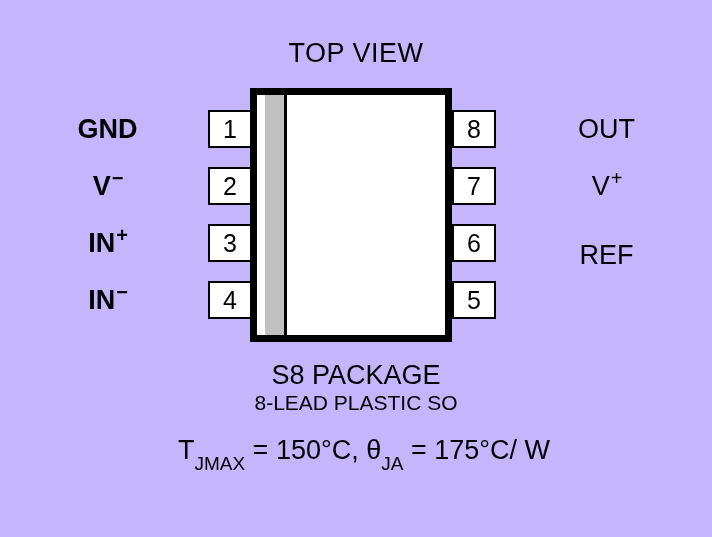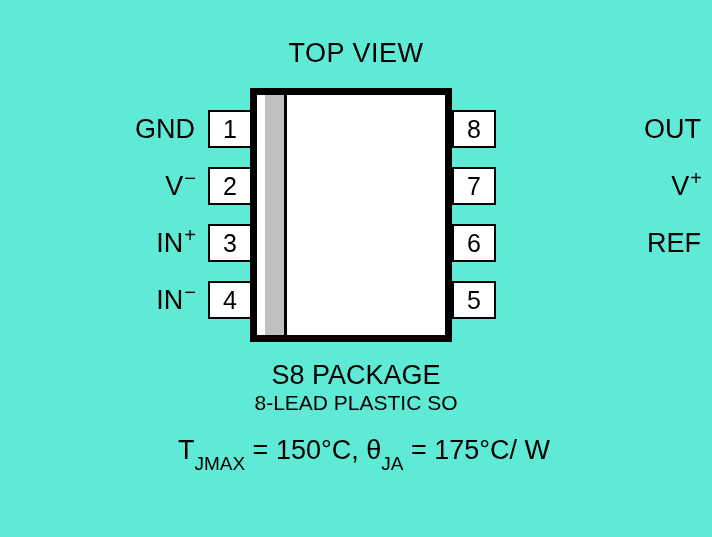--- a/index.html
+++ b/index.html
@@ -9,21 +9,21 @@
     background: #ffffff;
   }
   body {
     font-family: "Liberation Sans", sans-serif;
     color: #000000;
   }
   #canvas {
     position: relative;
     width: 712px;
     height: 537px;
-    background: #5eead4;
+    background: #c4b5fd;
     overflow: hidden;
   }
 
   
   .top-view-title {
     position: absolute;
     left: 0;
     top: 40px;
     width: 712px;
     text-align: center;
@@ -82,26 +82,27 @@
     display: flex;
     align-items: center;
     font-size: 27px;
     line-height: 1;
     white-space: nowrap;
     z-index: 2;
   }
   .pin-label.left {
     left: 20px;
     width: 176px;
-    justify-content: flex-end;
+    justify-content: center;
+    font-weight: bold;
   }
   .pin-label.right {
     left: 512px;
     width: 190px;
-    justify-content: flex-end;
+    justify-content: center;
   }
   .pin-label .sup {
     font-size: 20px;
     vertical-align: super;
     line-height: 0;
     position: relative;
     top: -8px;
     margin-left: 1px;
   }
 
@@ -180,21 +181,21 @@
     <span>7</span>
   </div>
   <div class="pin-label right" style="top:167px;">
     <span>V</span>
       <span class="sup">+</span>
   </div>
 
   <div class="pin-box right" style="top:224px;">
     <span>6</span>
   </div>
-  <div class="pin-label right" style="top:224px;">
+  <div class="pin-label right" style="top:236px;">
     <span>REF</span>
       <span class="sup"></span>
   </div>
 
   <div class="pin-box right" style="top:281px;">
     <span>5</span>
   </div>
 
   <div class="caption line1">S8 PACKAGE</div>
 

